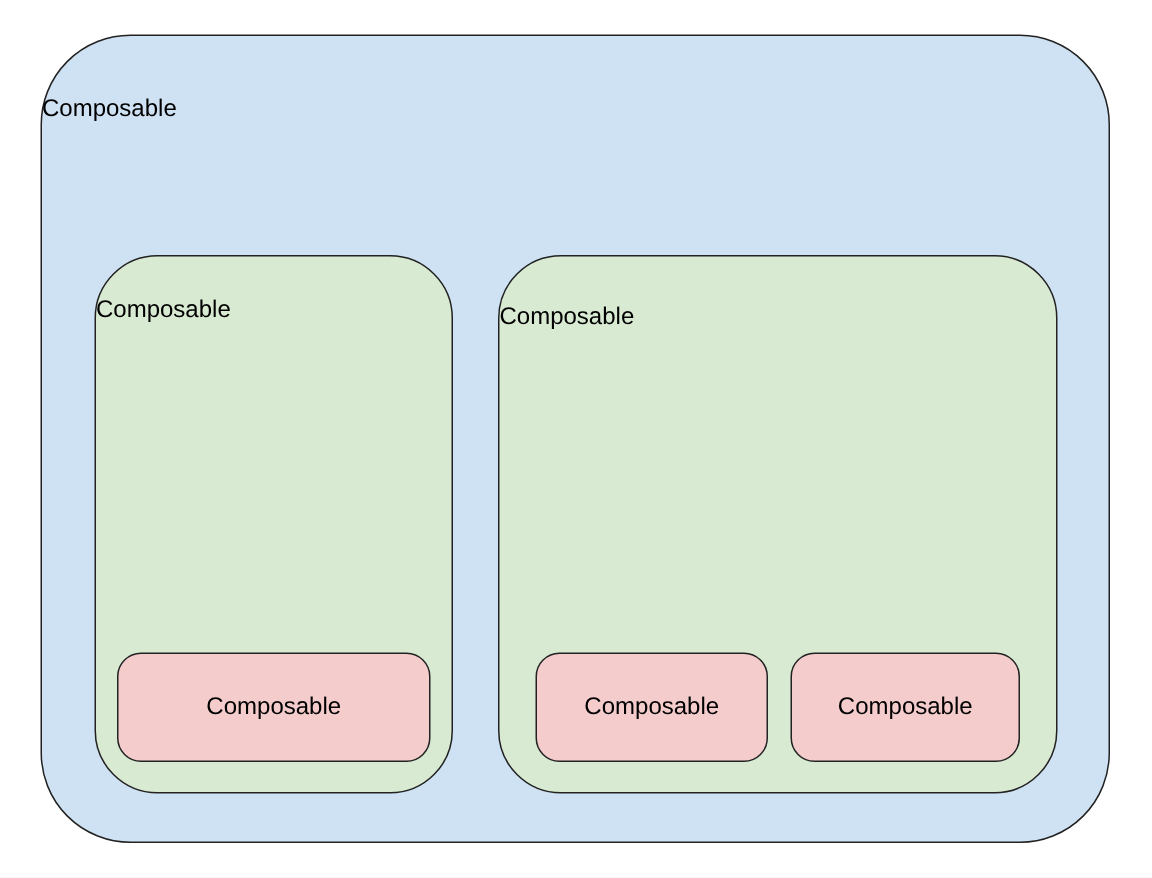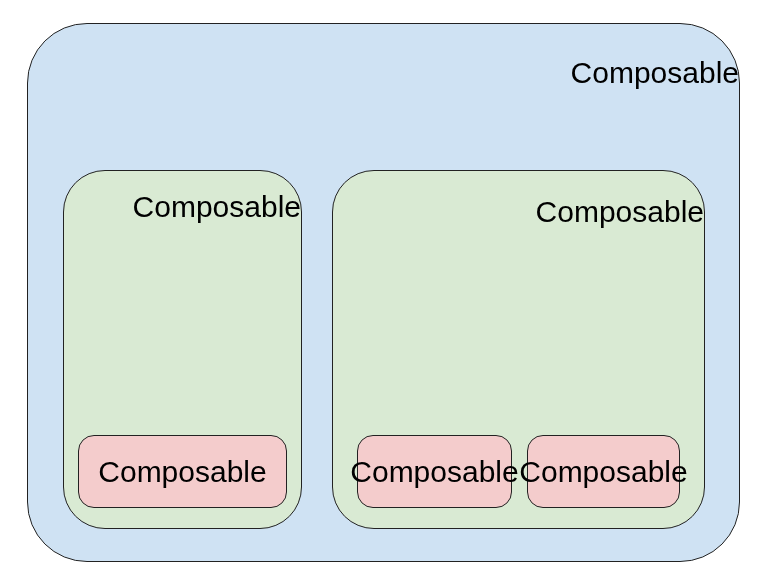--- a/index.html
+++ b/index.html
@@ -18,22 +18,22 @@
   }
   .box {
     position: absolute;
     box-sizing: border-box;
     border: 1.5px solid var(--stroke, #222222);
   }
   .label {
     position: absolute;
     left: 0;
     right: 0;
-    text-align: right;
-    font-size: 30px;
+    text-align: left;
+    font-size: 16px;
     line-height: 26px;
     white-space: nowrap;
   }
   
   .root-box {
     left: 27px;
     top: 23px;
     width: 713px;
     height: 539px;
     border-radius: 60px;

